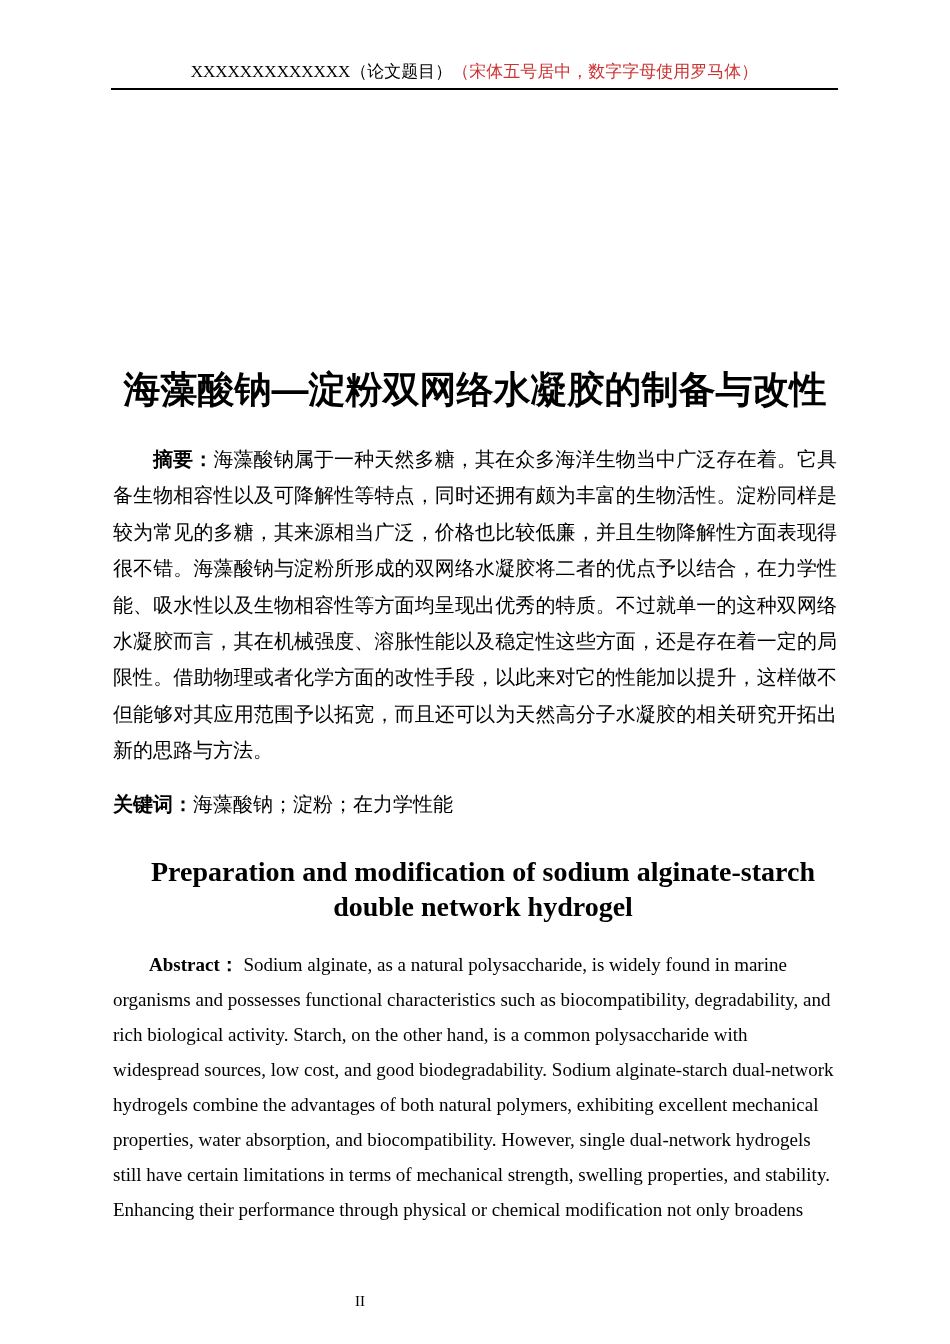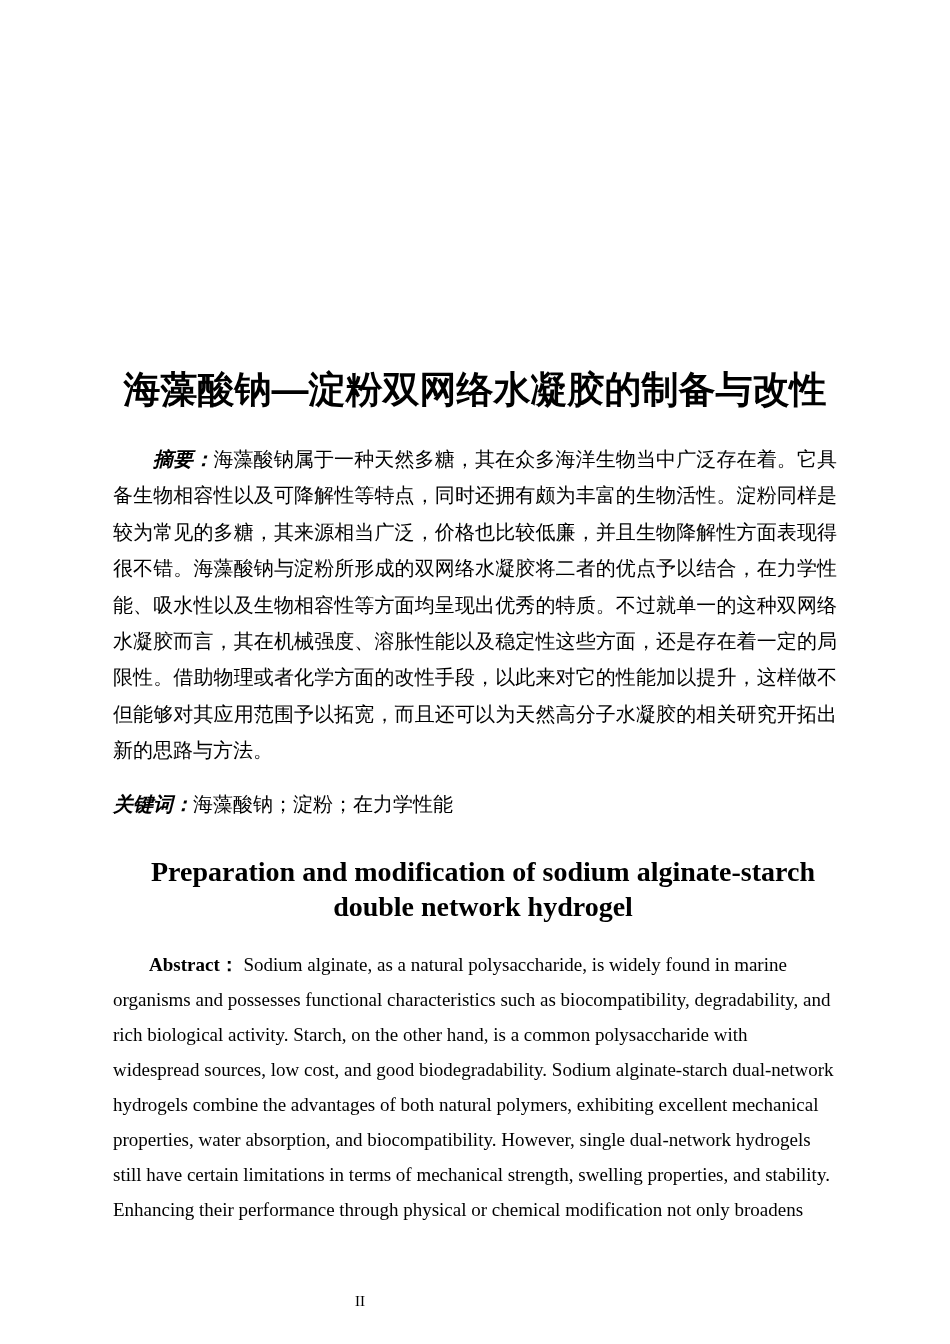--- a/index.html
+++ b/index.html
@@ -57,21 +57,20 @@
     font-size: 20px;
     line-height: 36.4px;
     text-align: justify;
     text-indent: 40px;
     font-family: "Liberation Serif", serif;
   }
   .cn-abstract .label,
   .cn-keywords .label {
     font-weight: bold;
     font-family: "Liberation Sans", sans-serif;
-    font-style: italic;
   }
   
   .cn-keywords {
     position: absolute;
     top: 789px;
     left: 113px;
     width: 724px;
     margin: 0;
     font-size: 20px;
     line-height: 30px;
@@ -114,20 +113,23 @@
     font-size: 15px;
     line-height: 22px;
     font-family: "Liberation Serif", serif;
   }
 </style>
 </head>
 <body>
 
 <div class="page">
 
+  <div class="header">
+    <span>XXXXXXXXXXXXX（论文题目）</span><span class="red-note">（宋体五号居中，数字字母使用罗马体）</span>
+  </div>
 
   <h1 class="cn-title">海藻酸钠—淀粉双网络水凝胶的制备与改性</h1>
 
   <p class="cn-abstract">
     <span class="label">摘要：</span><span>海藻酸钠属于一种天然多糖，其在众多海洋生物当中广泛存在着。它具备生物相容性以及可降解性等特点，同时还拥有颇为丰富的生物活性。淀粉同样是较为常见的多糖，其来源相当广泛，价格也比较低廉，并且生物降解性方面表现得很不错。海藻酸钠与淀粉所形成的双网络水凝胶将二者的优点予以结合，在力学性能、吸水性以及生物相容性等方面均呈现出优秀的特质。不过就单一的这种双网络水凝胶而言，其在机械强度、溶胀性能以及稳定性这些方面，还是存在着一定的局限性。借助物理或者化学方面的改性手段，以此来对它的性能加以提升，这样做不但能够对其应用范围予以拓宽，而且还可以为天然高分子水凝胶的相关研究开拓出新的思路与方法。</span>
   </p>
 
   <p class="cn-keywords">
     <span class="label">关键词：</span><span>海藻酸钠；淀粉；在力学性能</span>
   </p>

